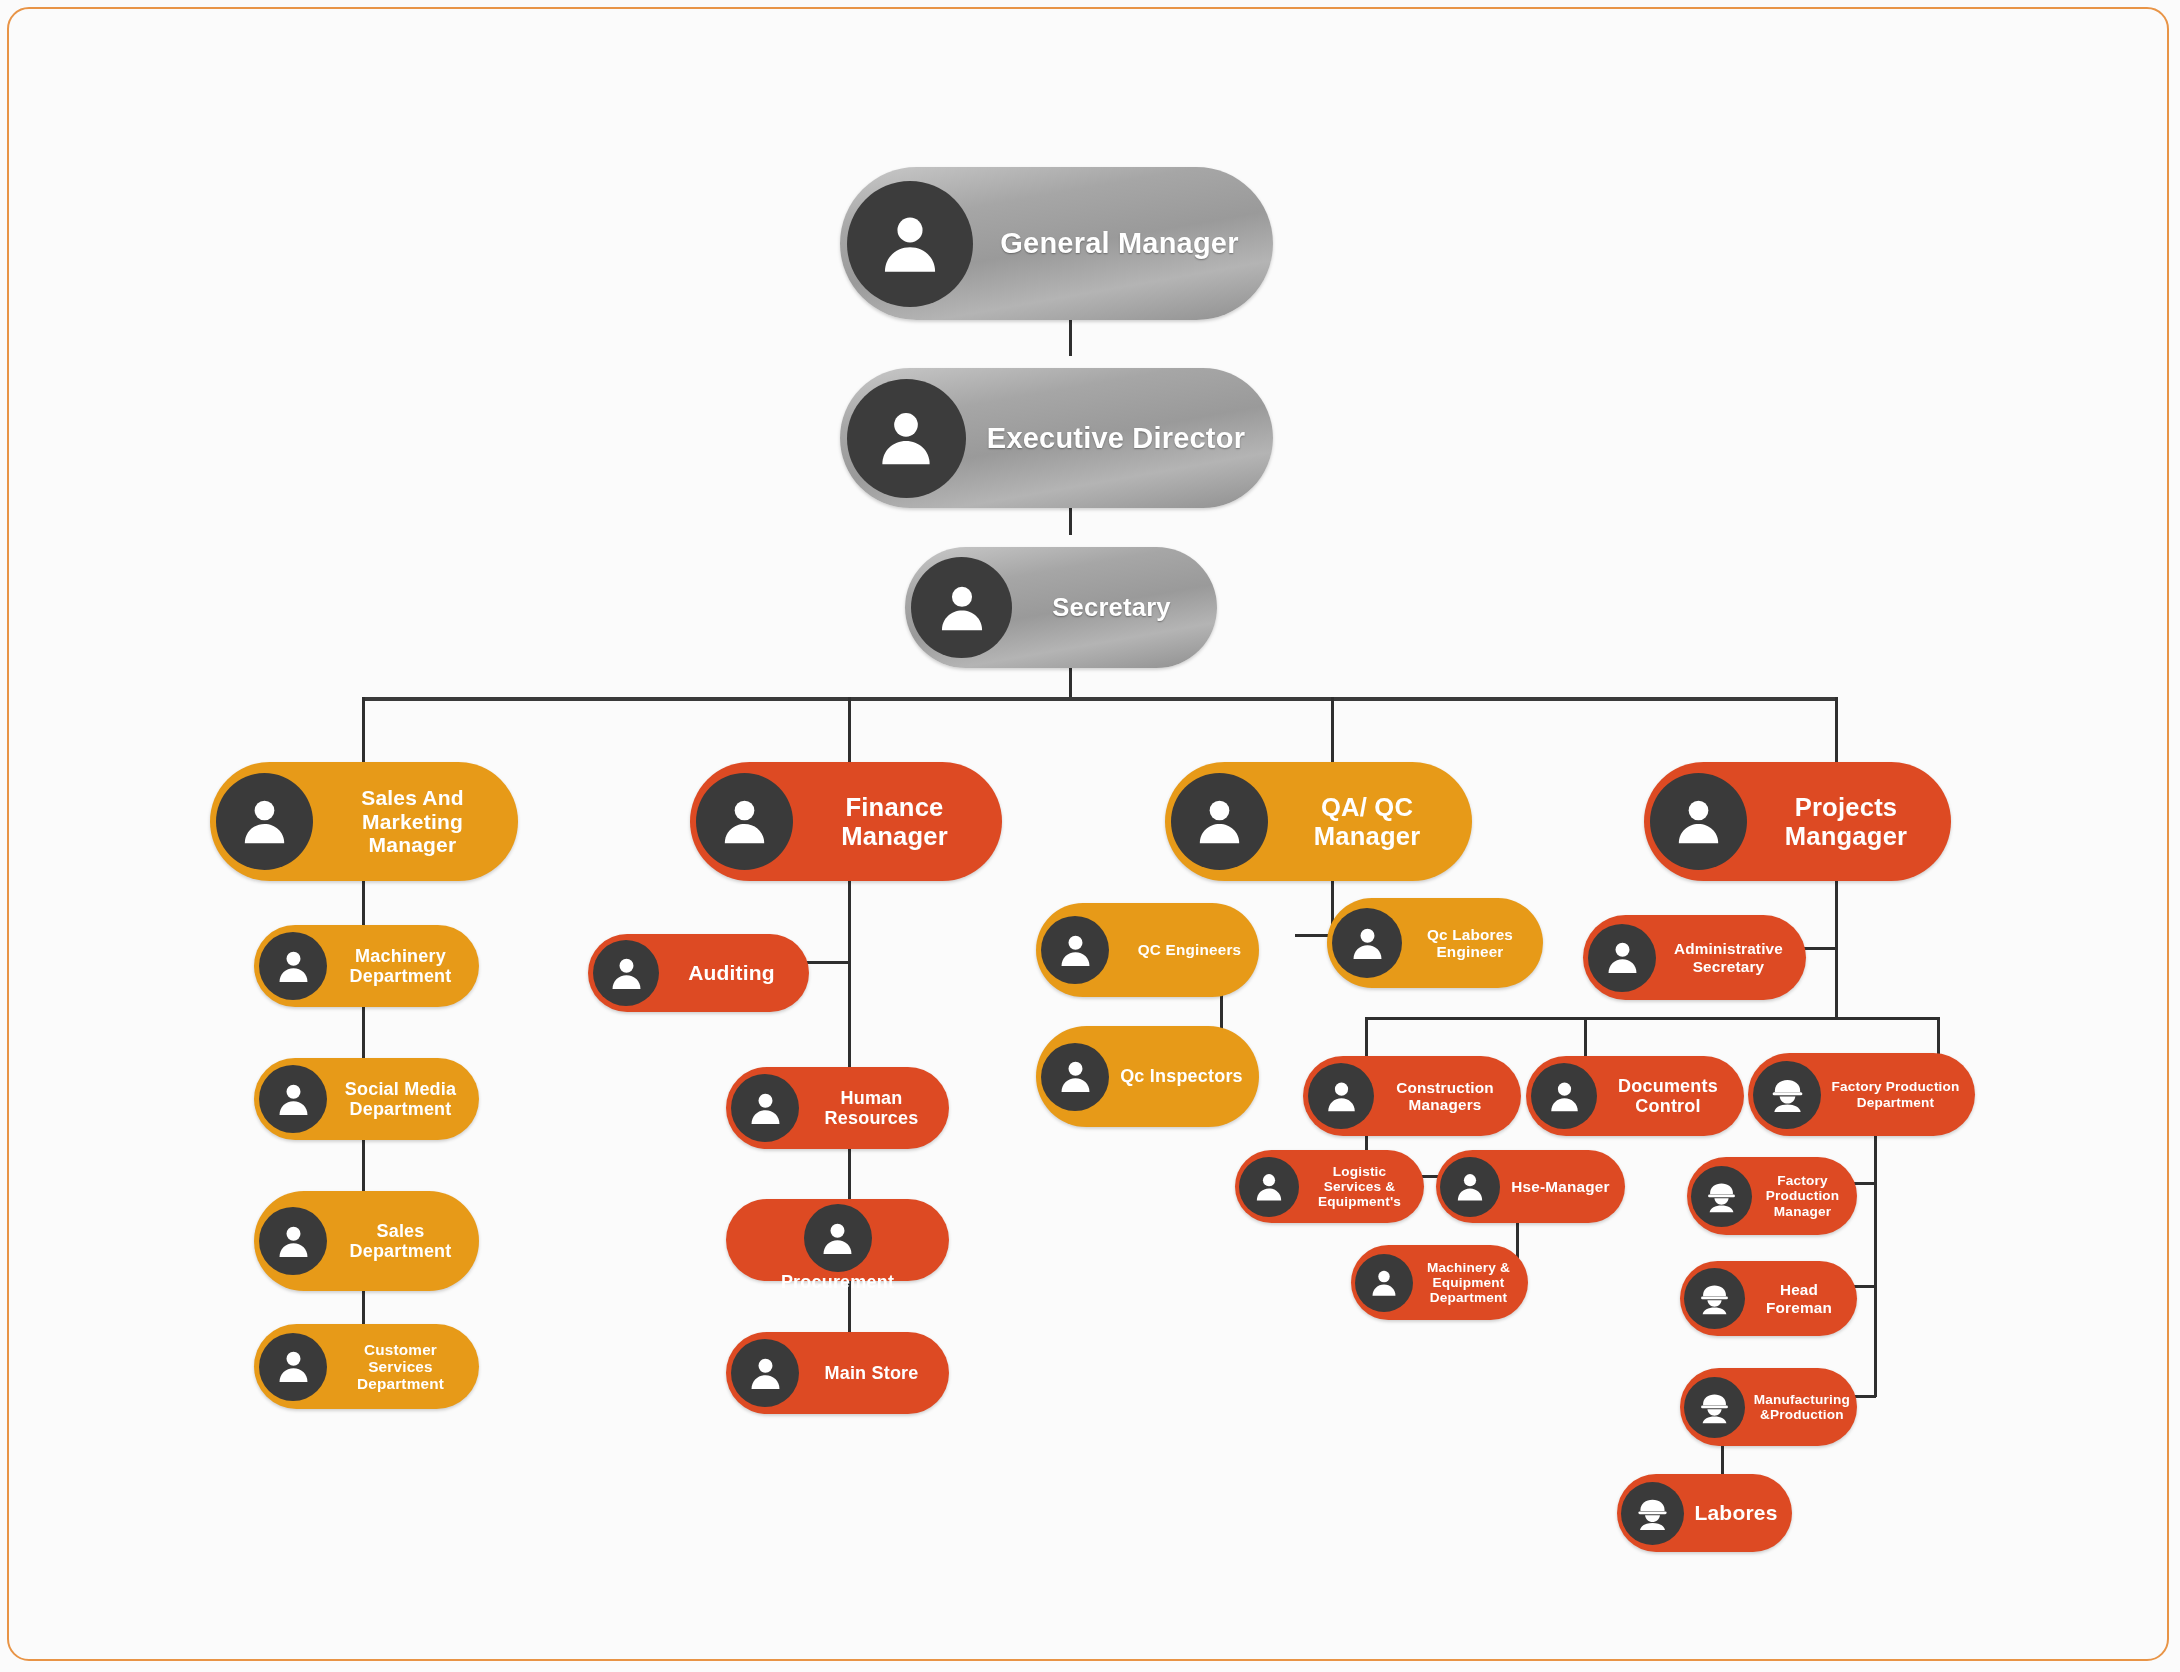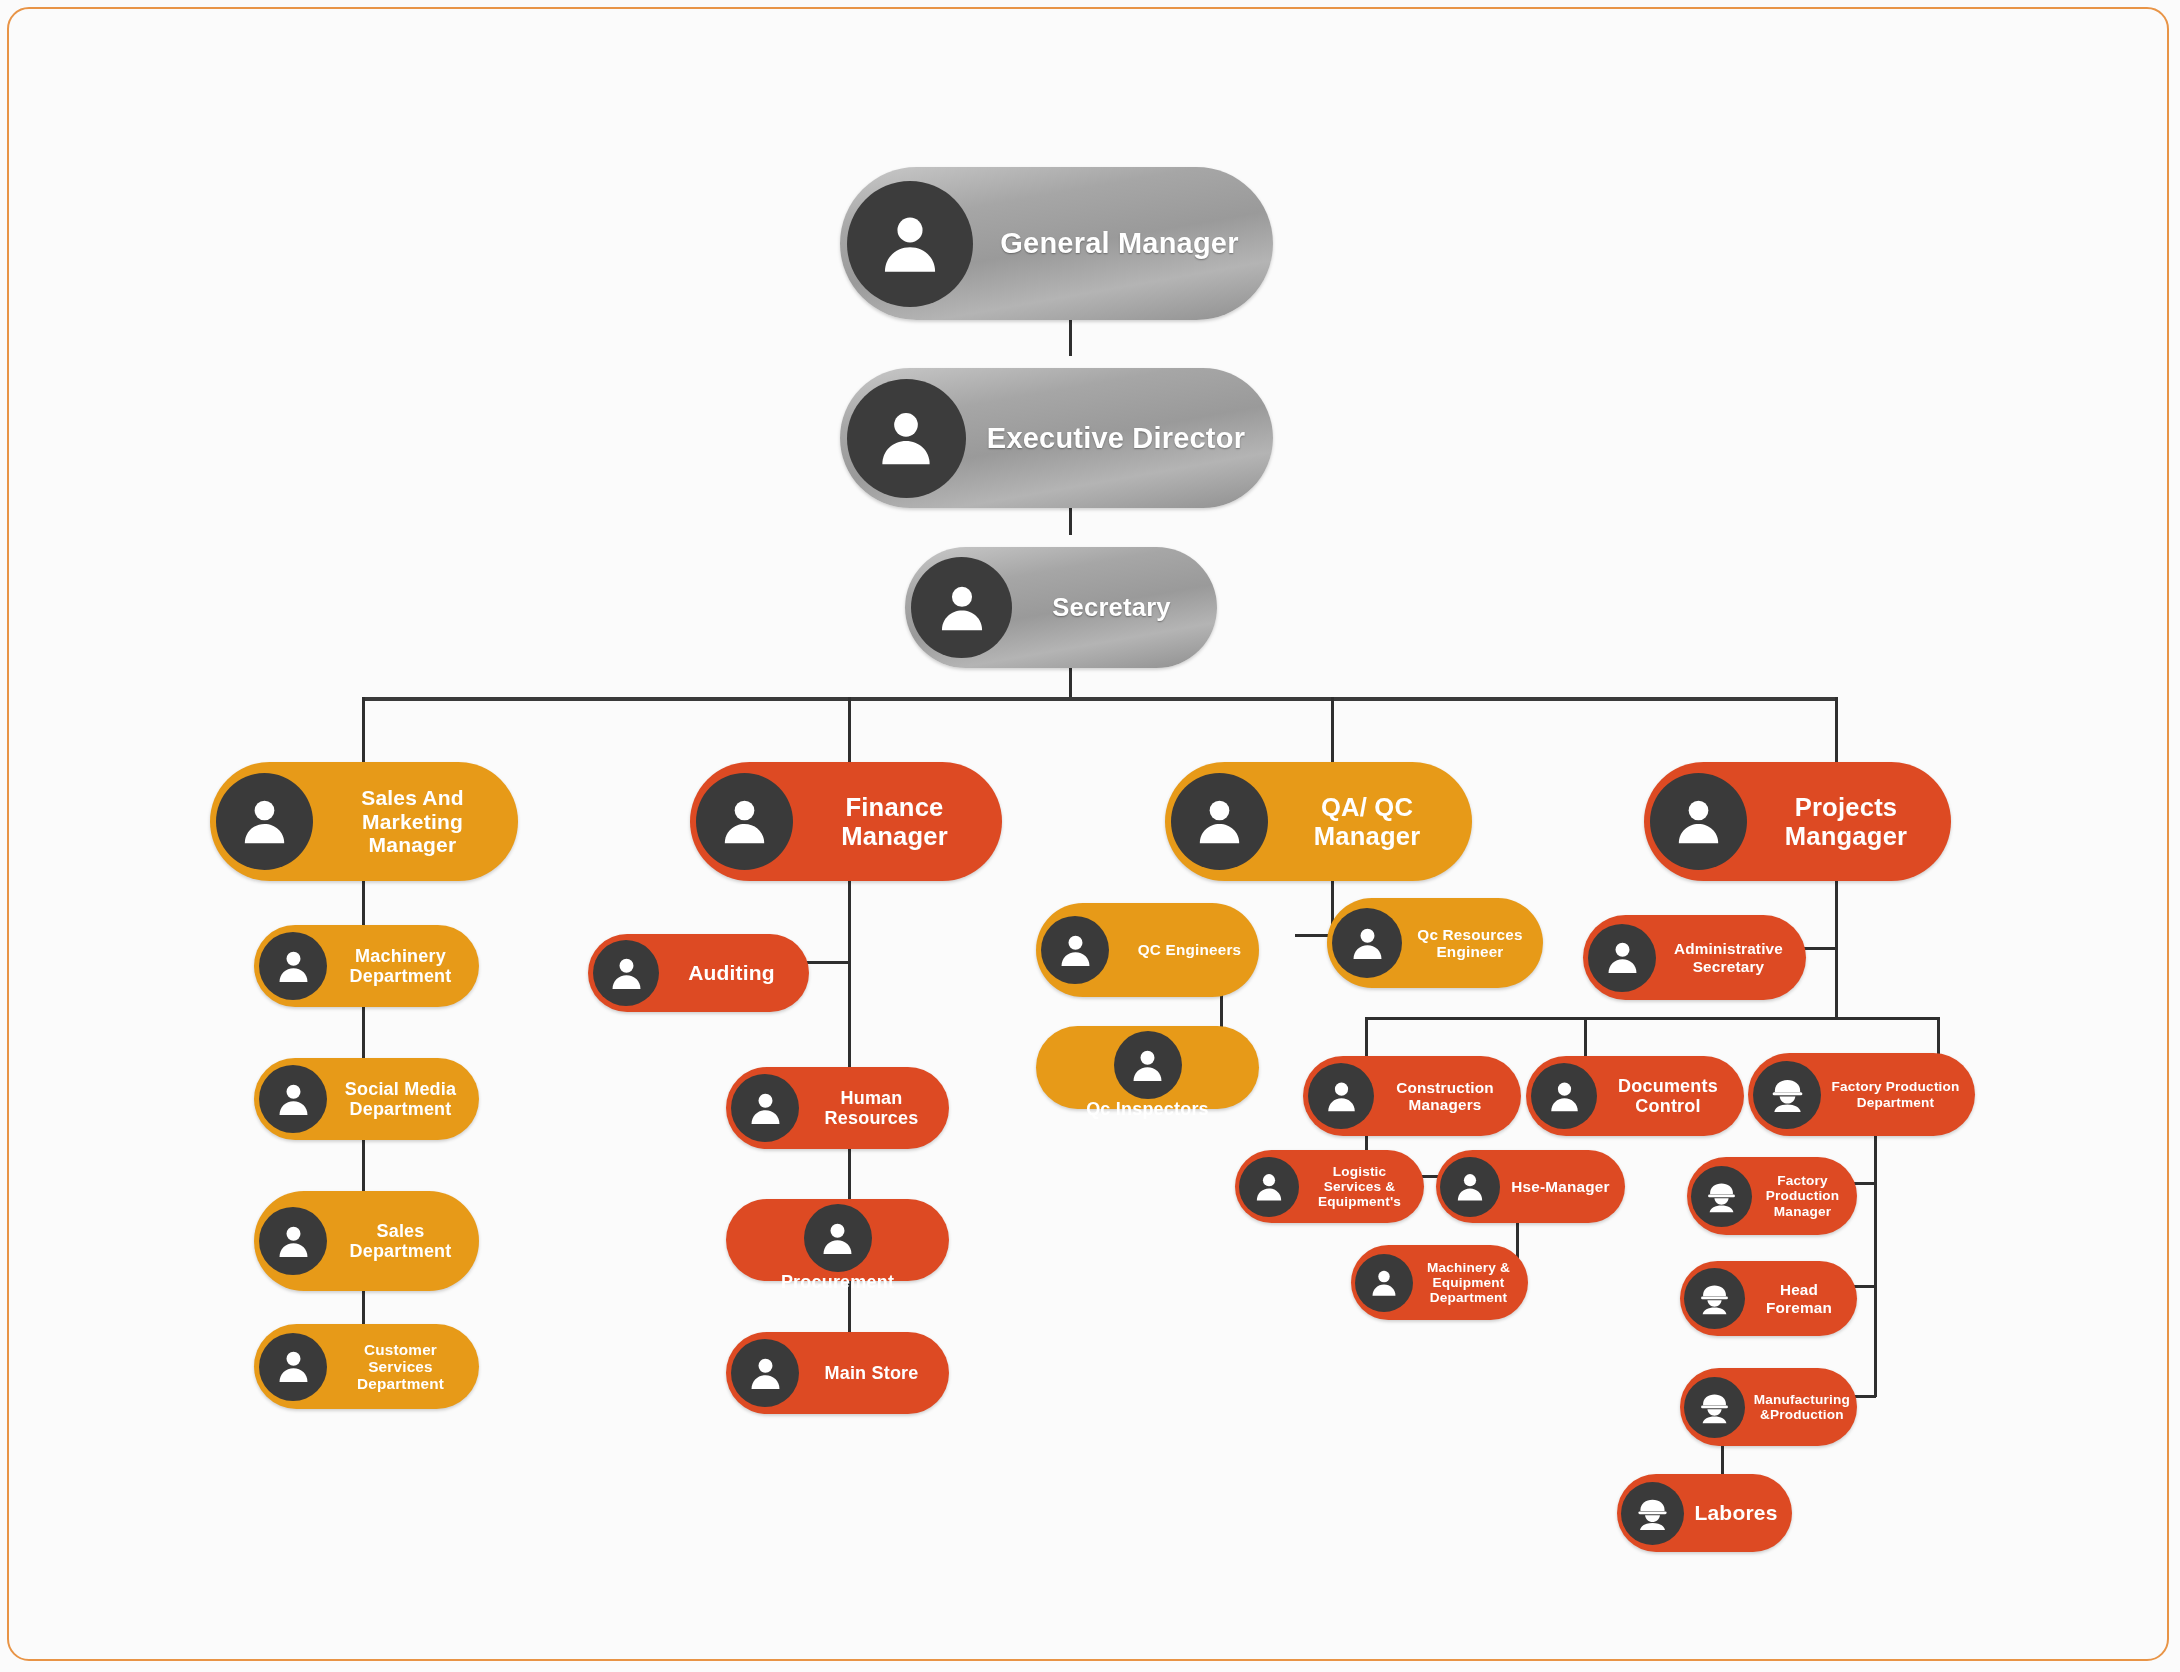--- a/index.html
+++ b/index.html
@@ -272,24 +272,24 @@
     <span class="lbl">QC Engineers</span>
   </div>
 
   <div class="node t-amber s-xs" style="left:1327px;top:886px;width:216px;height:90px;padding:5.1px;">
     <span class="av" style="width:70px;height:70px;">
       <svg width="39" height="39" viewBox="0 0 24 24" fill="#ffffff">
           <circle cx="12" cy="7.2" r="4.3"></circle>
           <path d="M3.4 21.5c0-4.9 3.9-8.4 8.6-8.4s8.6 3.5 8.6 8.4z"></path>
         </svg>
     </span>
-    <span class="lbl">Qc Resources Engineer</span>
-  </div>
-
-  <div class="node t-amber s-sm" style="left:1036px;top:1014px;width:223px;height:83px;padding:5.1px;flex-direction:column;">
+    <span class="lbl">Qc Labores Engineer</span>
+  </div>
+
+  <div class="node t-amber s-sm" style="left:1036px;top:1014px;width:223px;height:101px;padding:5.1px;">
     <span class="av" style="width:68px;height:68px;">
       <svg width="39" height="39" viewBox="0 0 24 24" fill="#ffffff">
           <circle cx="12" cy="7.2" r="4.3"></circle>
           <path d="M3.4 21.5c0-4.9 3.9-8.4 8.6-8.4s8.6 3.5 8.6 8.4z"></path>
         </svg>
     </span>
     <span class="lbl">Qc Inspectors</span>
   </div>
 
   <div class="node t-red s-lg" style="left:1644px;top:750px;width:307px;height:119px;padding:6px;">

